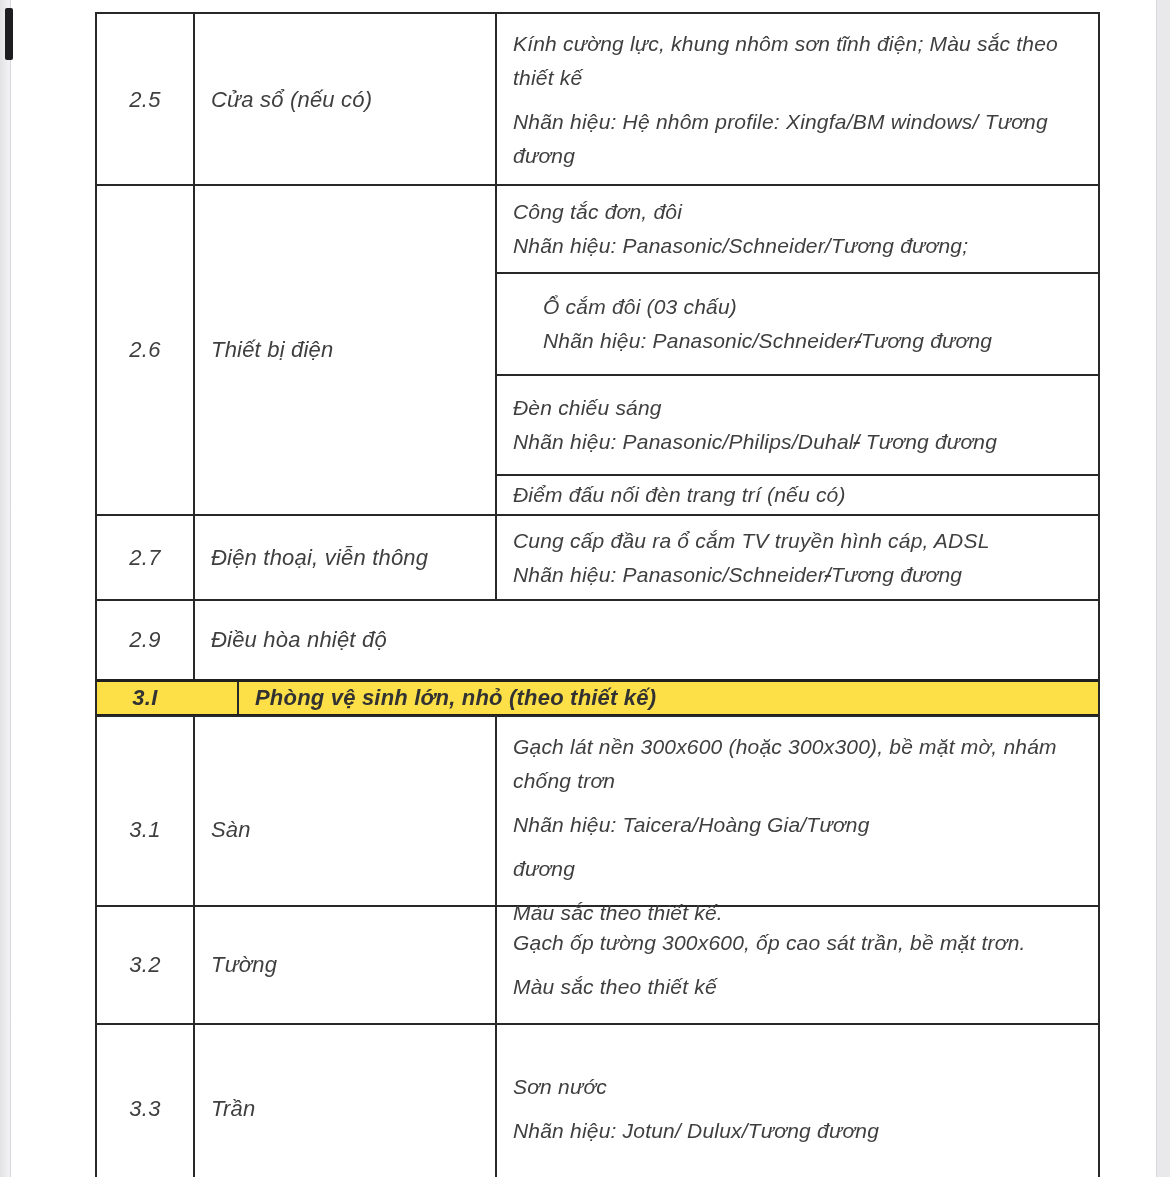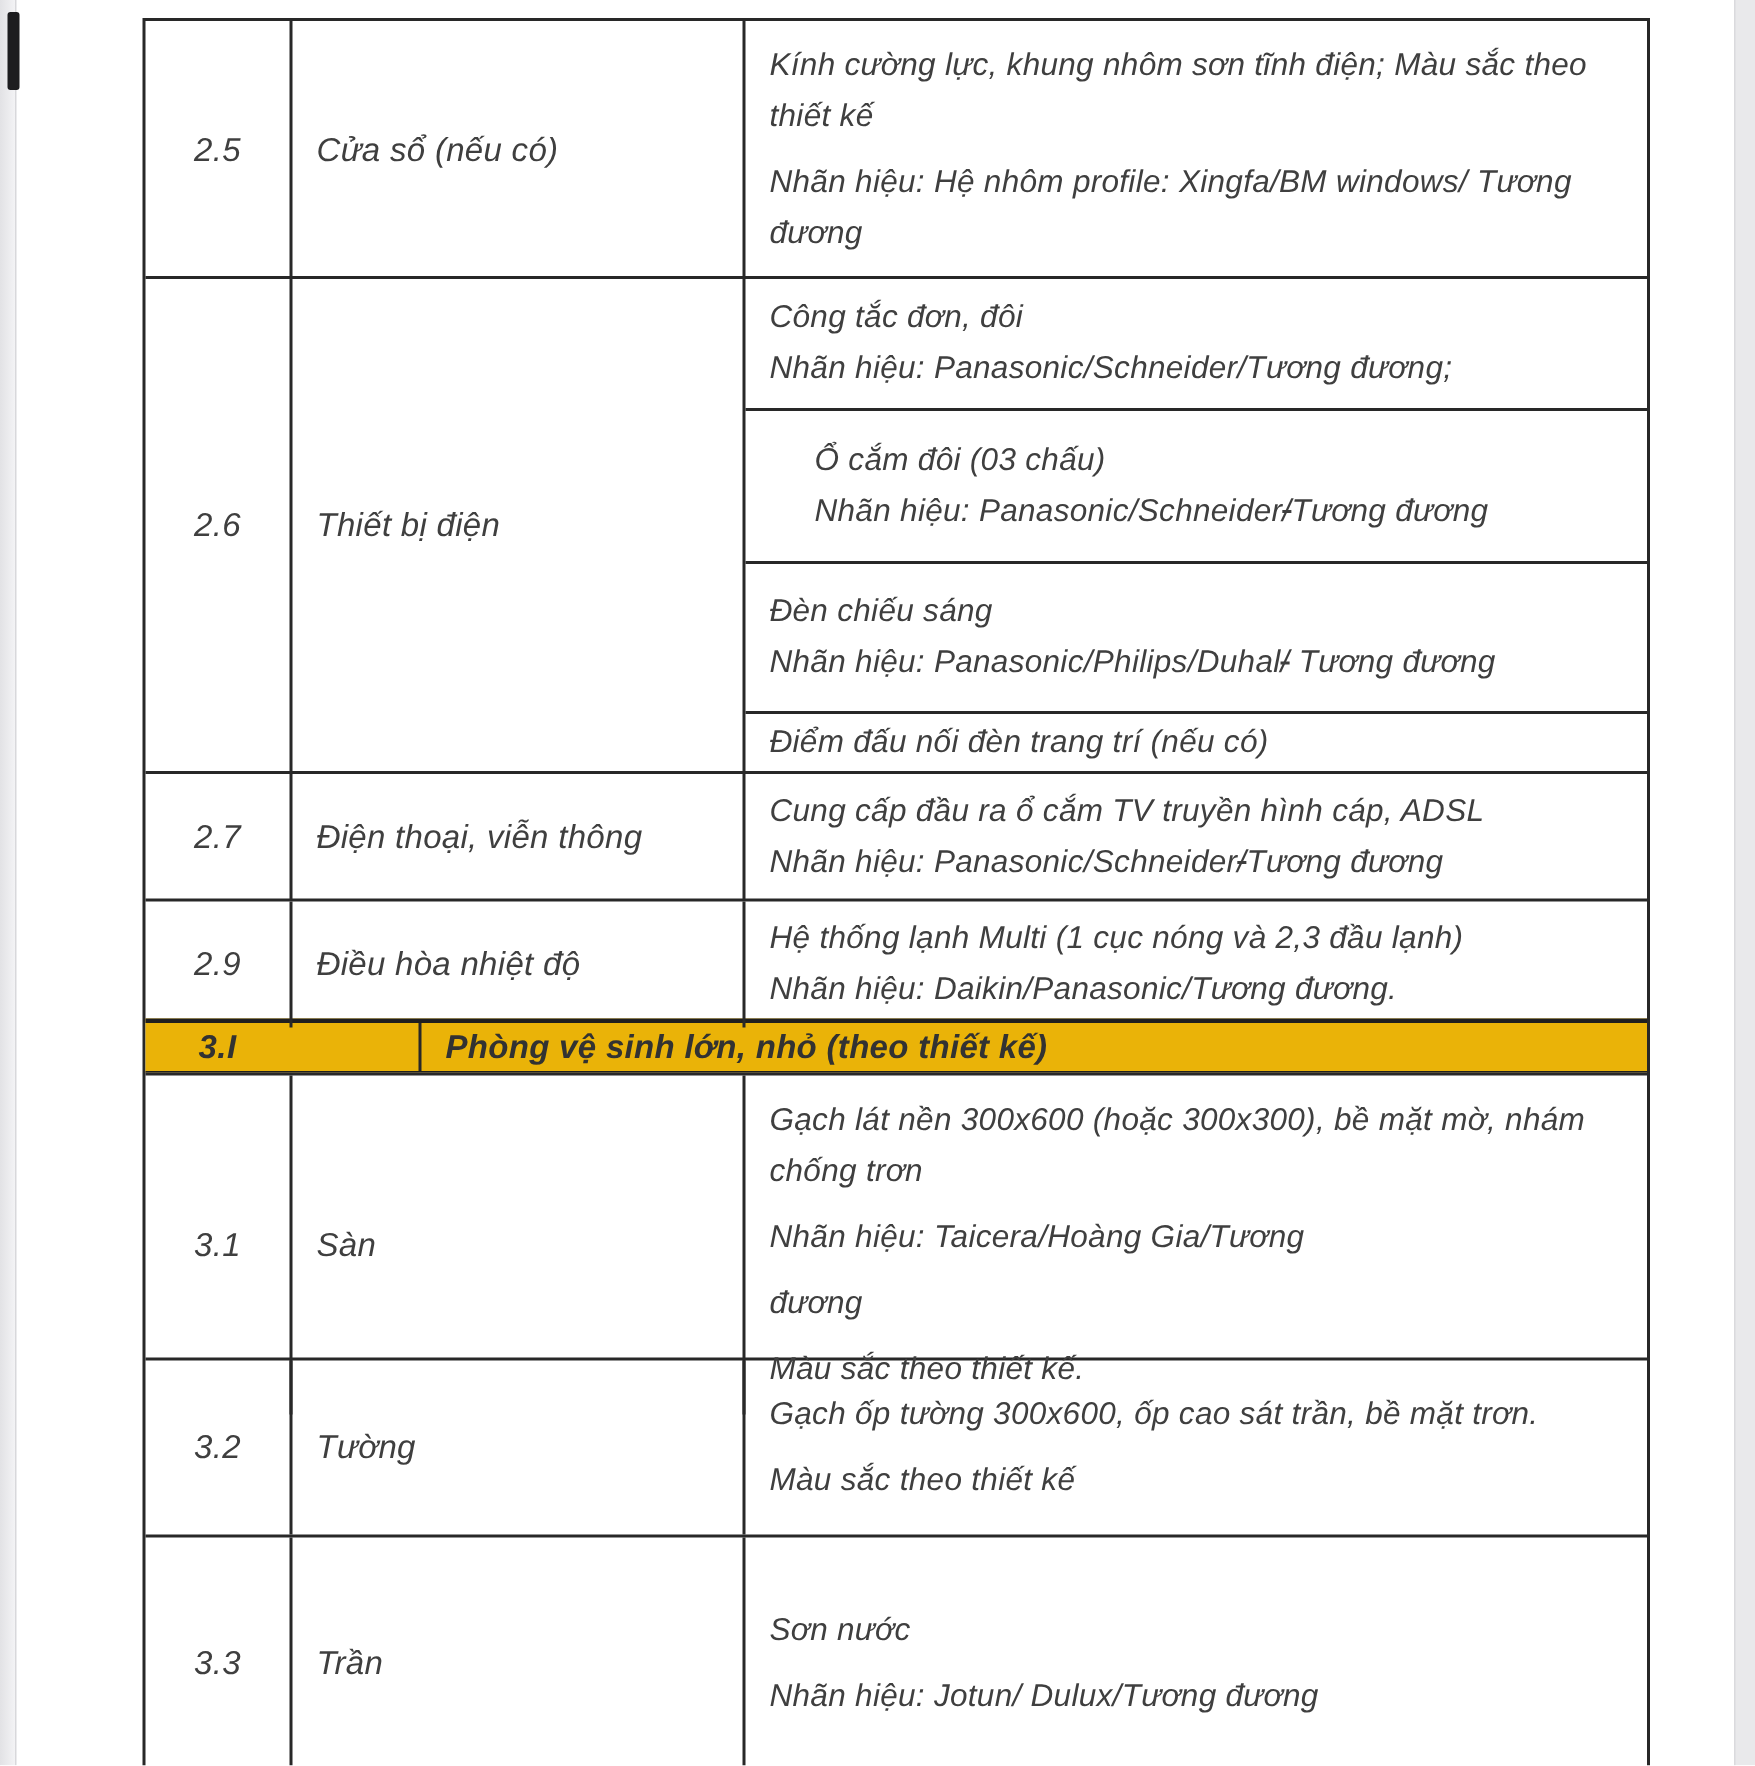--- a/index.html
+++ b/index.html
@@ -71,24 +71,24 @@
     box-sizing:border-box;
     display:flex;flex-direction:column;justify-content:center;
     padding:4px 14px 4px 16px;
     font-size:21px;letter-spacing:.2px;
   }
   .subcell + .subcell{border-top:2px solid #282828;}
   .sh86{height:86px;} .sh102{height:102px;padding-left:46px;} .sh92{height:100px;} .sh50{height:40px;}
   
   .hdr-row{
     grid-template-columns:96px 1fr;
-    background:#eab308;
+    background:#fde047;
     border-top:3px solid #1f1f1f;
     border-bottom:1px solid #1f1f1f;
-    font-weight:700;color:#323232;gap:42px;
+    font-weight:700;color:#323232;
   }
   .hdr-row .num{font-weight:700;font-size:22px;}
   .hdr-title{
     padding-left:16px;font-size:22px;letter-spacing:.2px;margin-left:44px;
   }
   .bt3{border-top-width:2px;}
 </style>
 </head>
 <body>
 
@@ -136,24 +136,20 @@
       <div class="cell name">Điện thoại, viễn thông</div>
       <div class="cell desc">
         <div class="line">Cung cấp đầu ra ổ cắm TV truyền hình cáp, ADSL</div>
         <div class="line"><span>Nhãn hiệu: Panasonic/Schneider</span><span class="xs">/</span><span>Tương đương</span></div>
       </div>
     </div>
 
     <div class="trow h80">
       <div class="cell num">2.9</div>
       <div class="cell name">Điều hòa nhiệt độ</div>
-      <div class="cell desc">
-        <div class="line">Hệ thống lạnh Multi (1 cục nóng và 2,3 đầu lạnh)</div>
-        <div class="line">Nhãn hiệu: Daikin/Panasonic/Tương đương.</div>
-      </div>
     </div>
 
     <div class="trow hdr-row h36">
       <div class="cell num">3.I</div>
       <div class="cell hdr-title">Phòng vệ sinh lớn, nhỏ (theo thiết kế)</div>
     </div>
 
     <div class="trow h190 bt3">
       <div class="cell num">3.1</div>
       <div class="cell name">Sàn</div>

